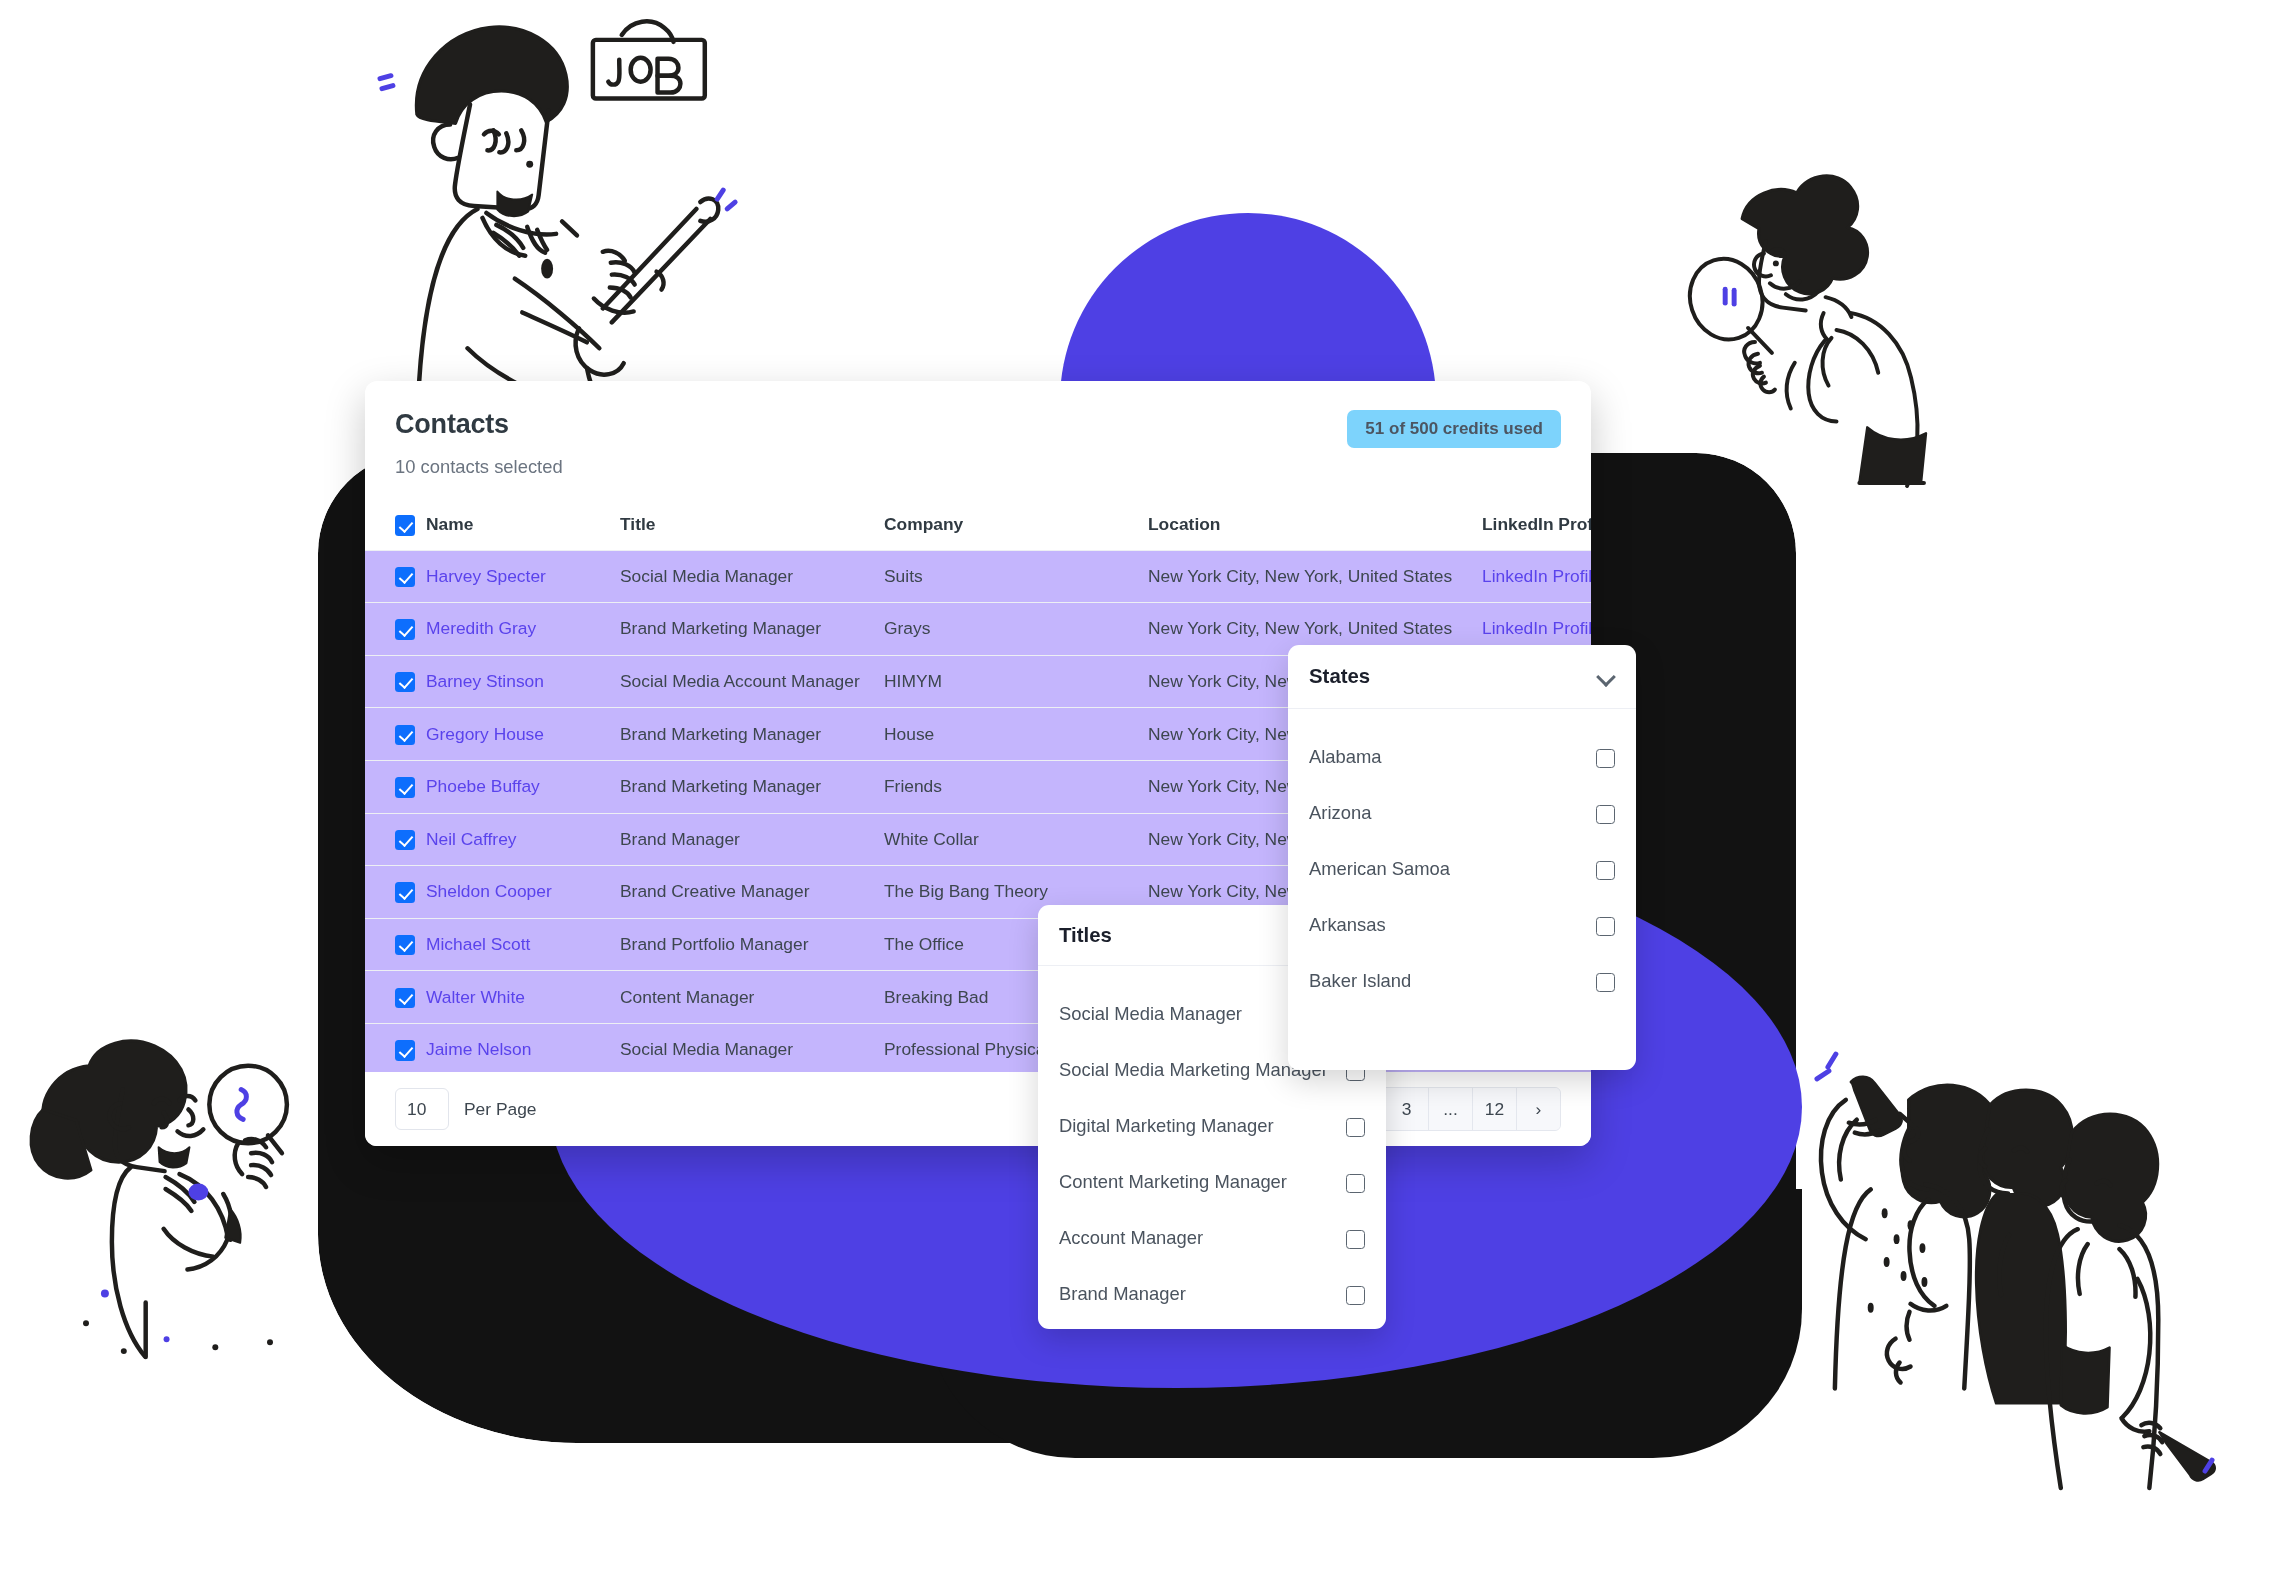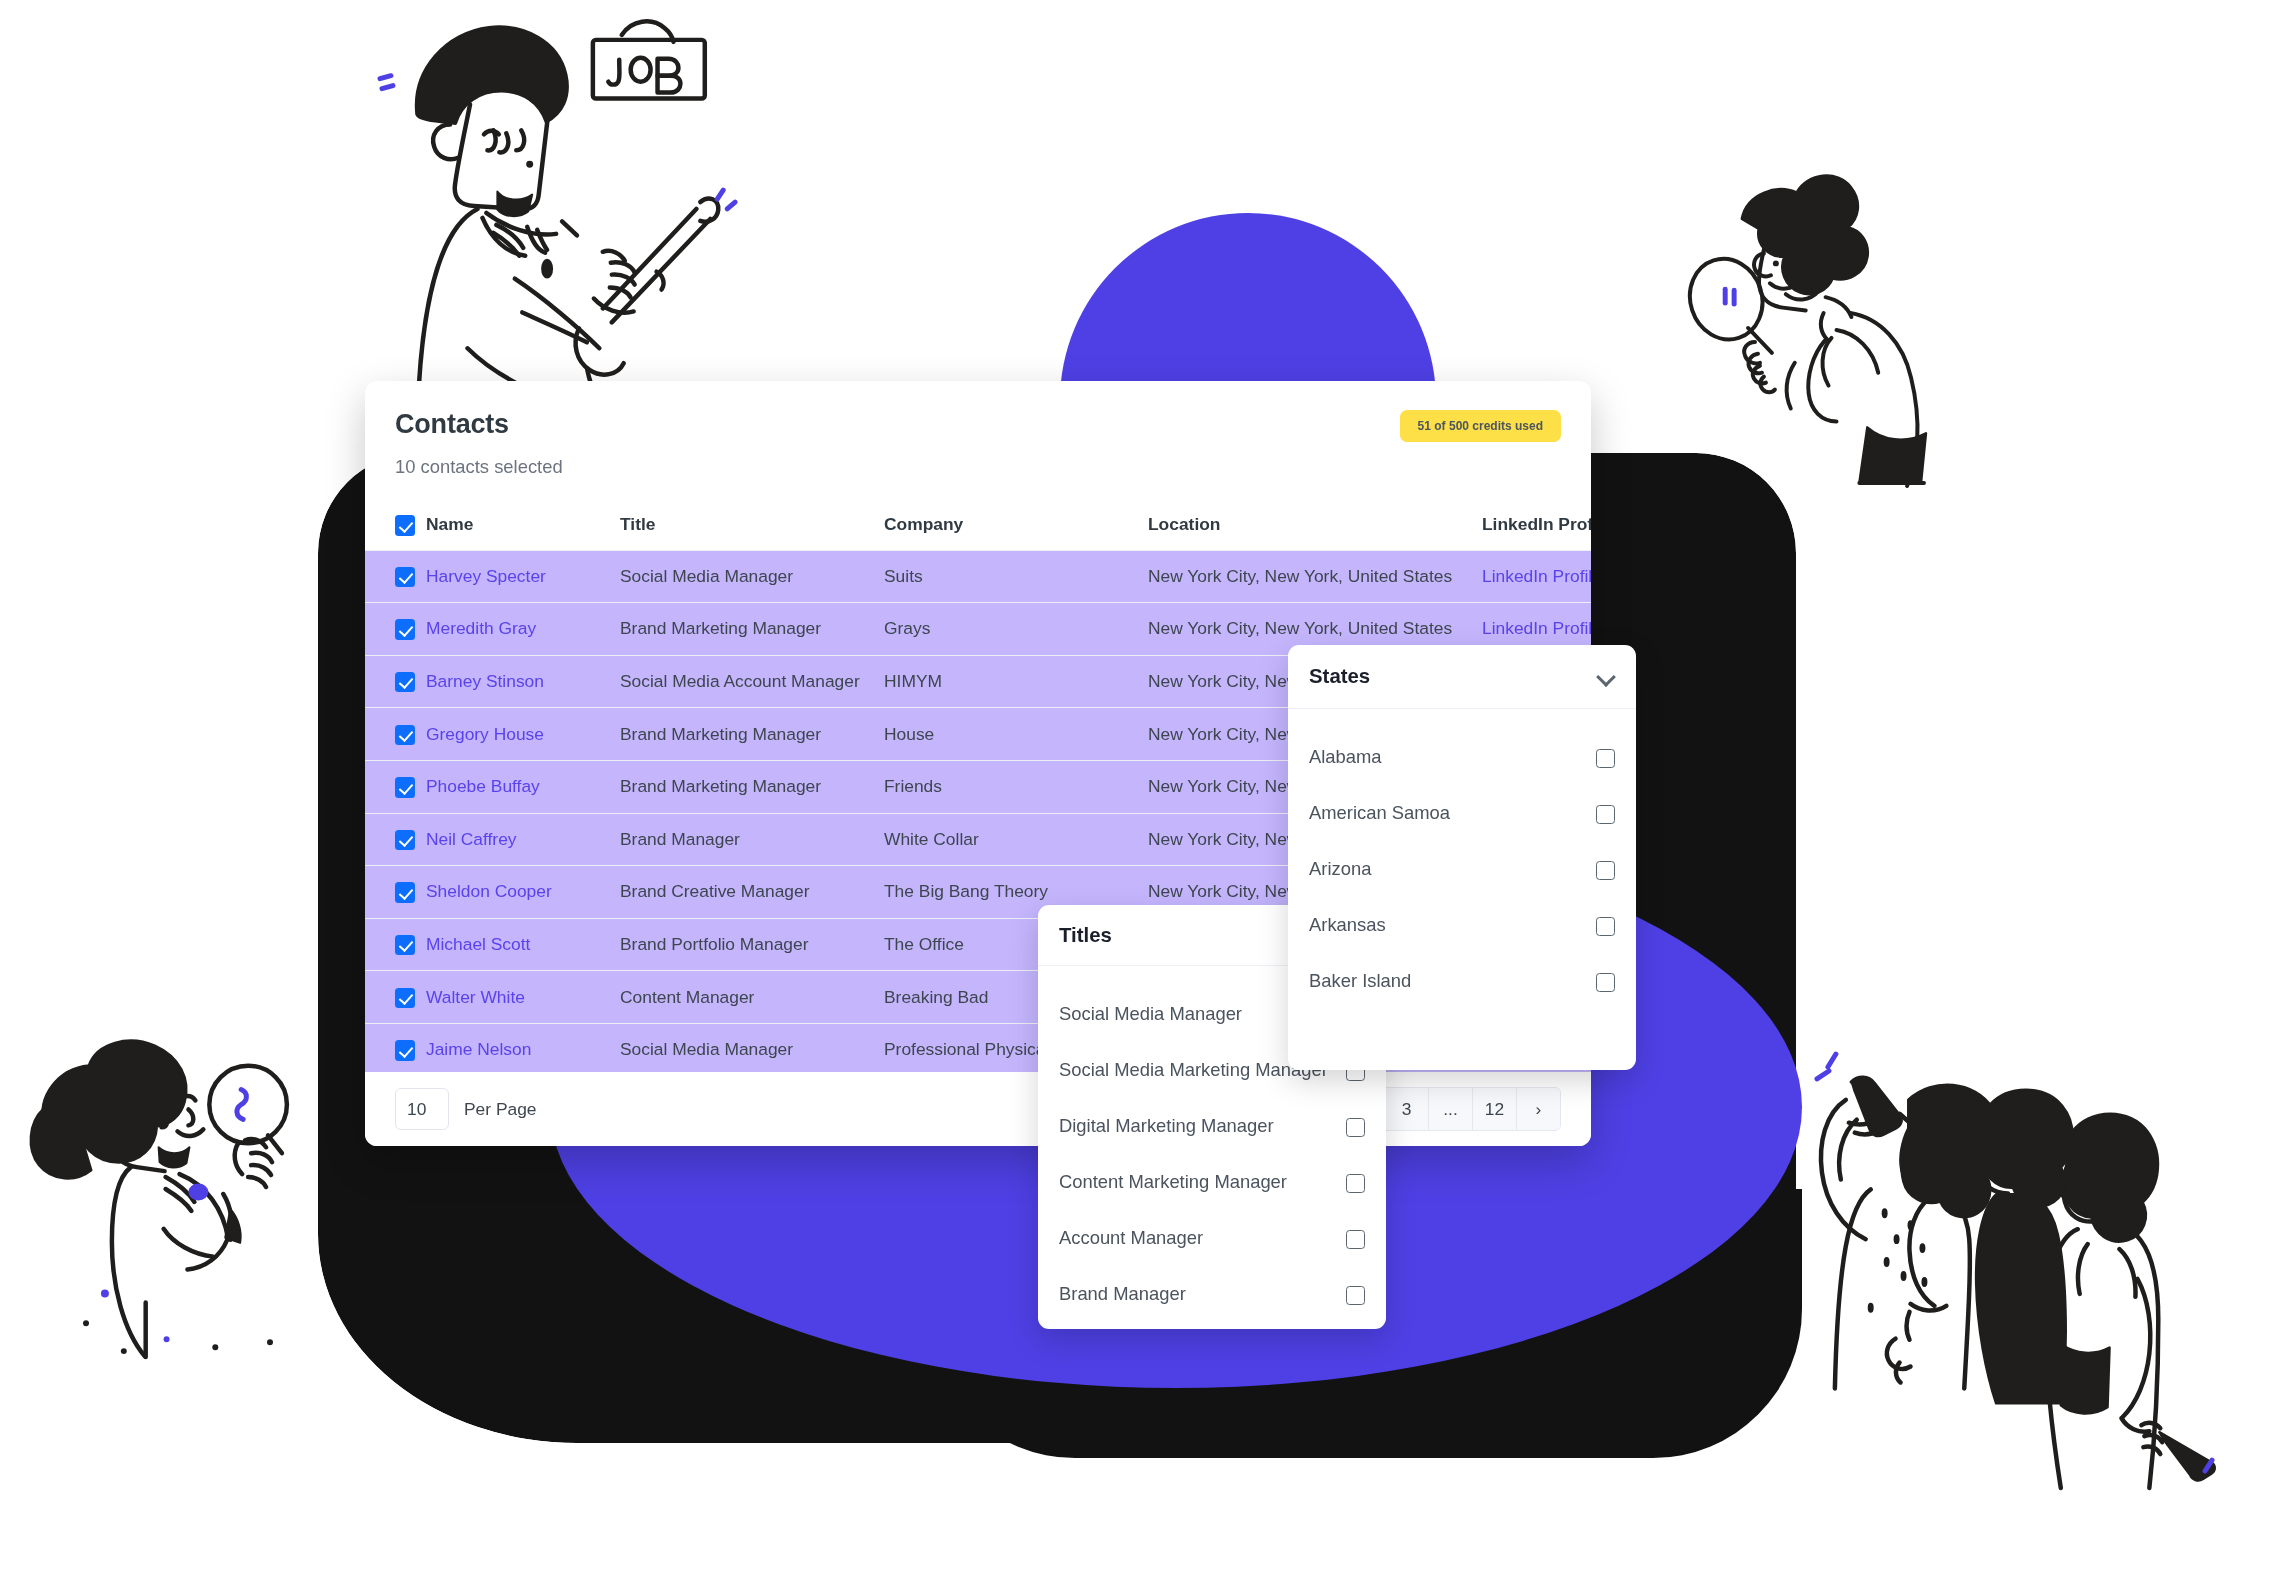--- a/index.html
+++ b/index.html
@@ -85,24 +85,24 @@
   }
   .card-subtitle {
     margin-top: 16px;
     font-size: 18.4px;
     color: #6B7480;
   }
   .credits-badge {
     position: absolute;
     right: 30px; top: 434px;
     transform: translateY(-434px);
-    background: #fde047;
+    background: #7dd3fc;
     border-radius: 7px;
     padding: 9px 18px;
-    font-size: 12px;
+    font-size: 17px;
     font-weight: 700;
     color: #4C5561;
     white-space: nowrap;
   }
   .credits-wrap {
     position: absolute;
     right: 30px; top: 29px;
   }
 
   
@@ -681,25 +681,25 @@
     <div class="dd-head">
       <span>States</span>
       <span class="chevron"></span>
     </div>
     <div class="dd-list" id="states-list">
         <div class="dd-row">
           <span>Alabama</span>
           <span class="cb-empty"></span>
         </div>
         <div class="dd-row">
+          <span>Arizona</span>
+          <span class="cb-empty"></span>
+        </div>
+        <div class="dd-row">
           <span>American Samoa</span>
-          <span class="cb-empty"></span>
-        </div>
-        <div class="dd-row">
-          <span>Arizona</span>
           <span class="cb-empty"></span>
         </div>
         <div class="dd-row">
           <span>Arkansas</span>
           <span class="cb-empty"></span>
         </div>
         <div class="dd-row">
           <span>Baker Island</span>
           <span class="cb-empty"></span>
         </div>

